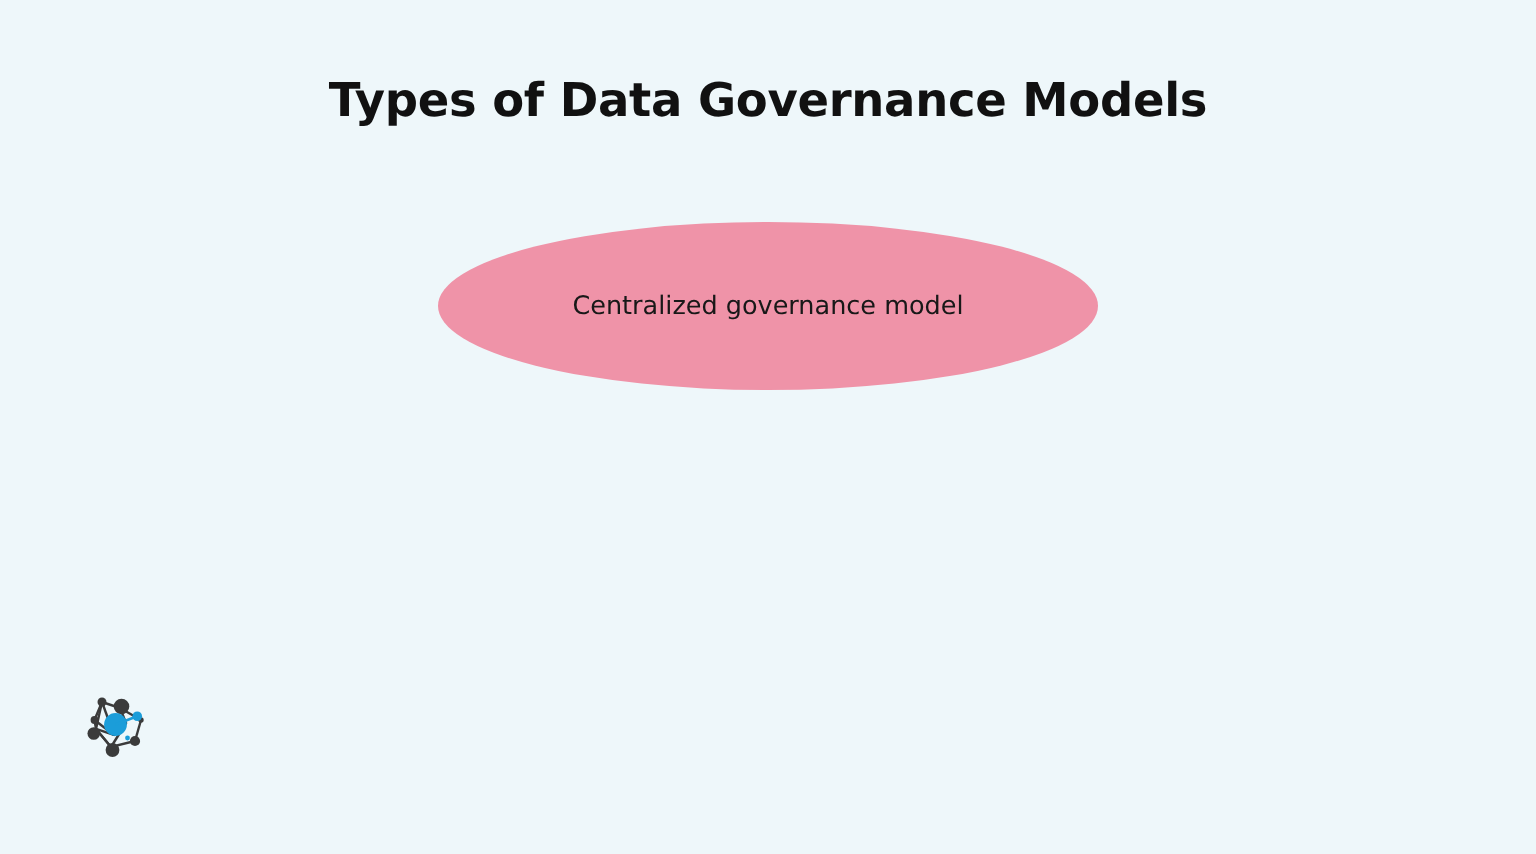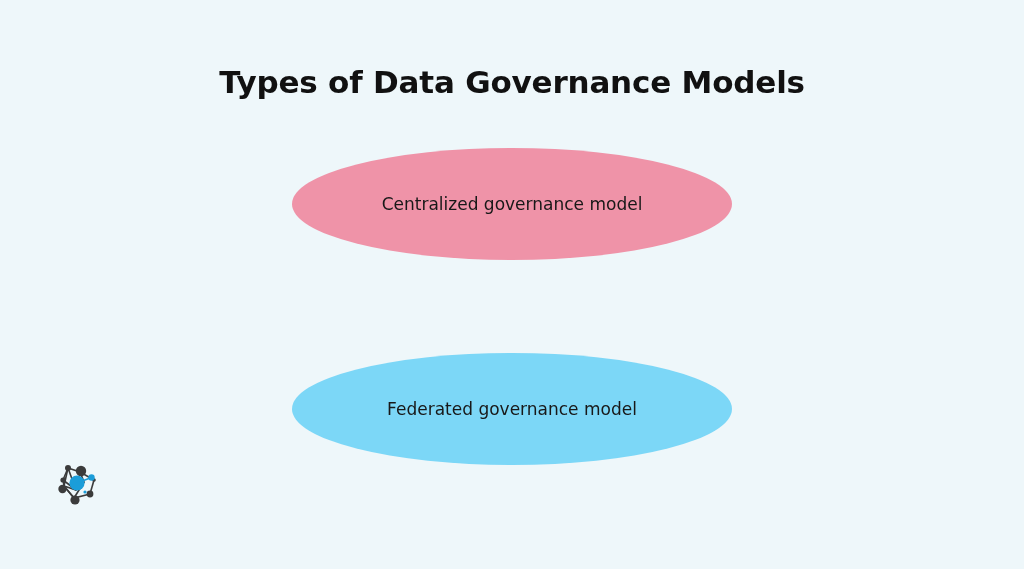--- a/index.html
+++ b/index.html
@@ -17,21 +17,21 @@
     width: 1024px;
     height: 569px;
     background: #eef7fa;
     overflow: hidden;
   }
 
   
   #title {
     position: absolute;
     left: 0;
-    top: 64px;
+    top: 49px;
     width: 1024px;
     text-align: center;
     font-size: 31px;
     font-weight: bold;
     letter-spacing: -0.2px;
     color: #111111;
     font-family: "DejaVu Sans", "Liberation Sans", sans-serif;
   }
 
   
@@ -97,23 +97,20 @@
 
   <div id="title">Types of Data Governance Models</div>
 
   <div id="venn">
 
     <div class="ellipse" id="ellipse-centralized">
       <span class="label">Centralized governance model</span>
     </div>
 
 
-    <div class="ellipse" id="ellipse-federated">
-      <span class="label">Federated governance model</span>
-    </div>
 
   </div>
 
   <div id="logo">
     <svg viewBox="0 0 56 56" width="56" height="56" aria-hidden="true">
       <g stroke="#3b3b3b" stroke-width="1.6" fill="none">
         <path d="M18 12 L30 16 L34 26 L26 34 L14 30 Z"></path>
         <path d="M18 12 L13 24 L14 30 L24 42 L40 38"></path>
         <path d="M13 24 L26 34"></path>
         <path d="M24 42 L34 26"></path>

